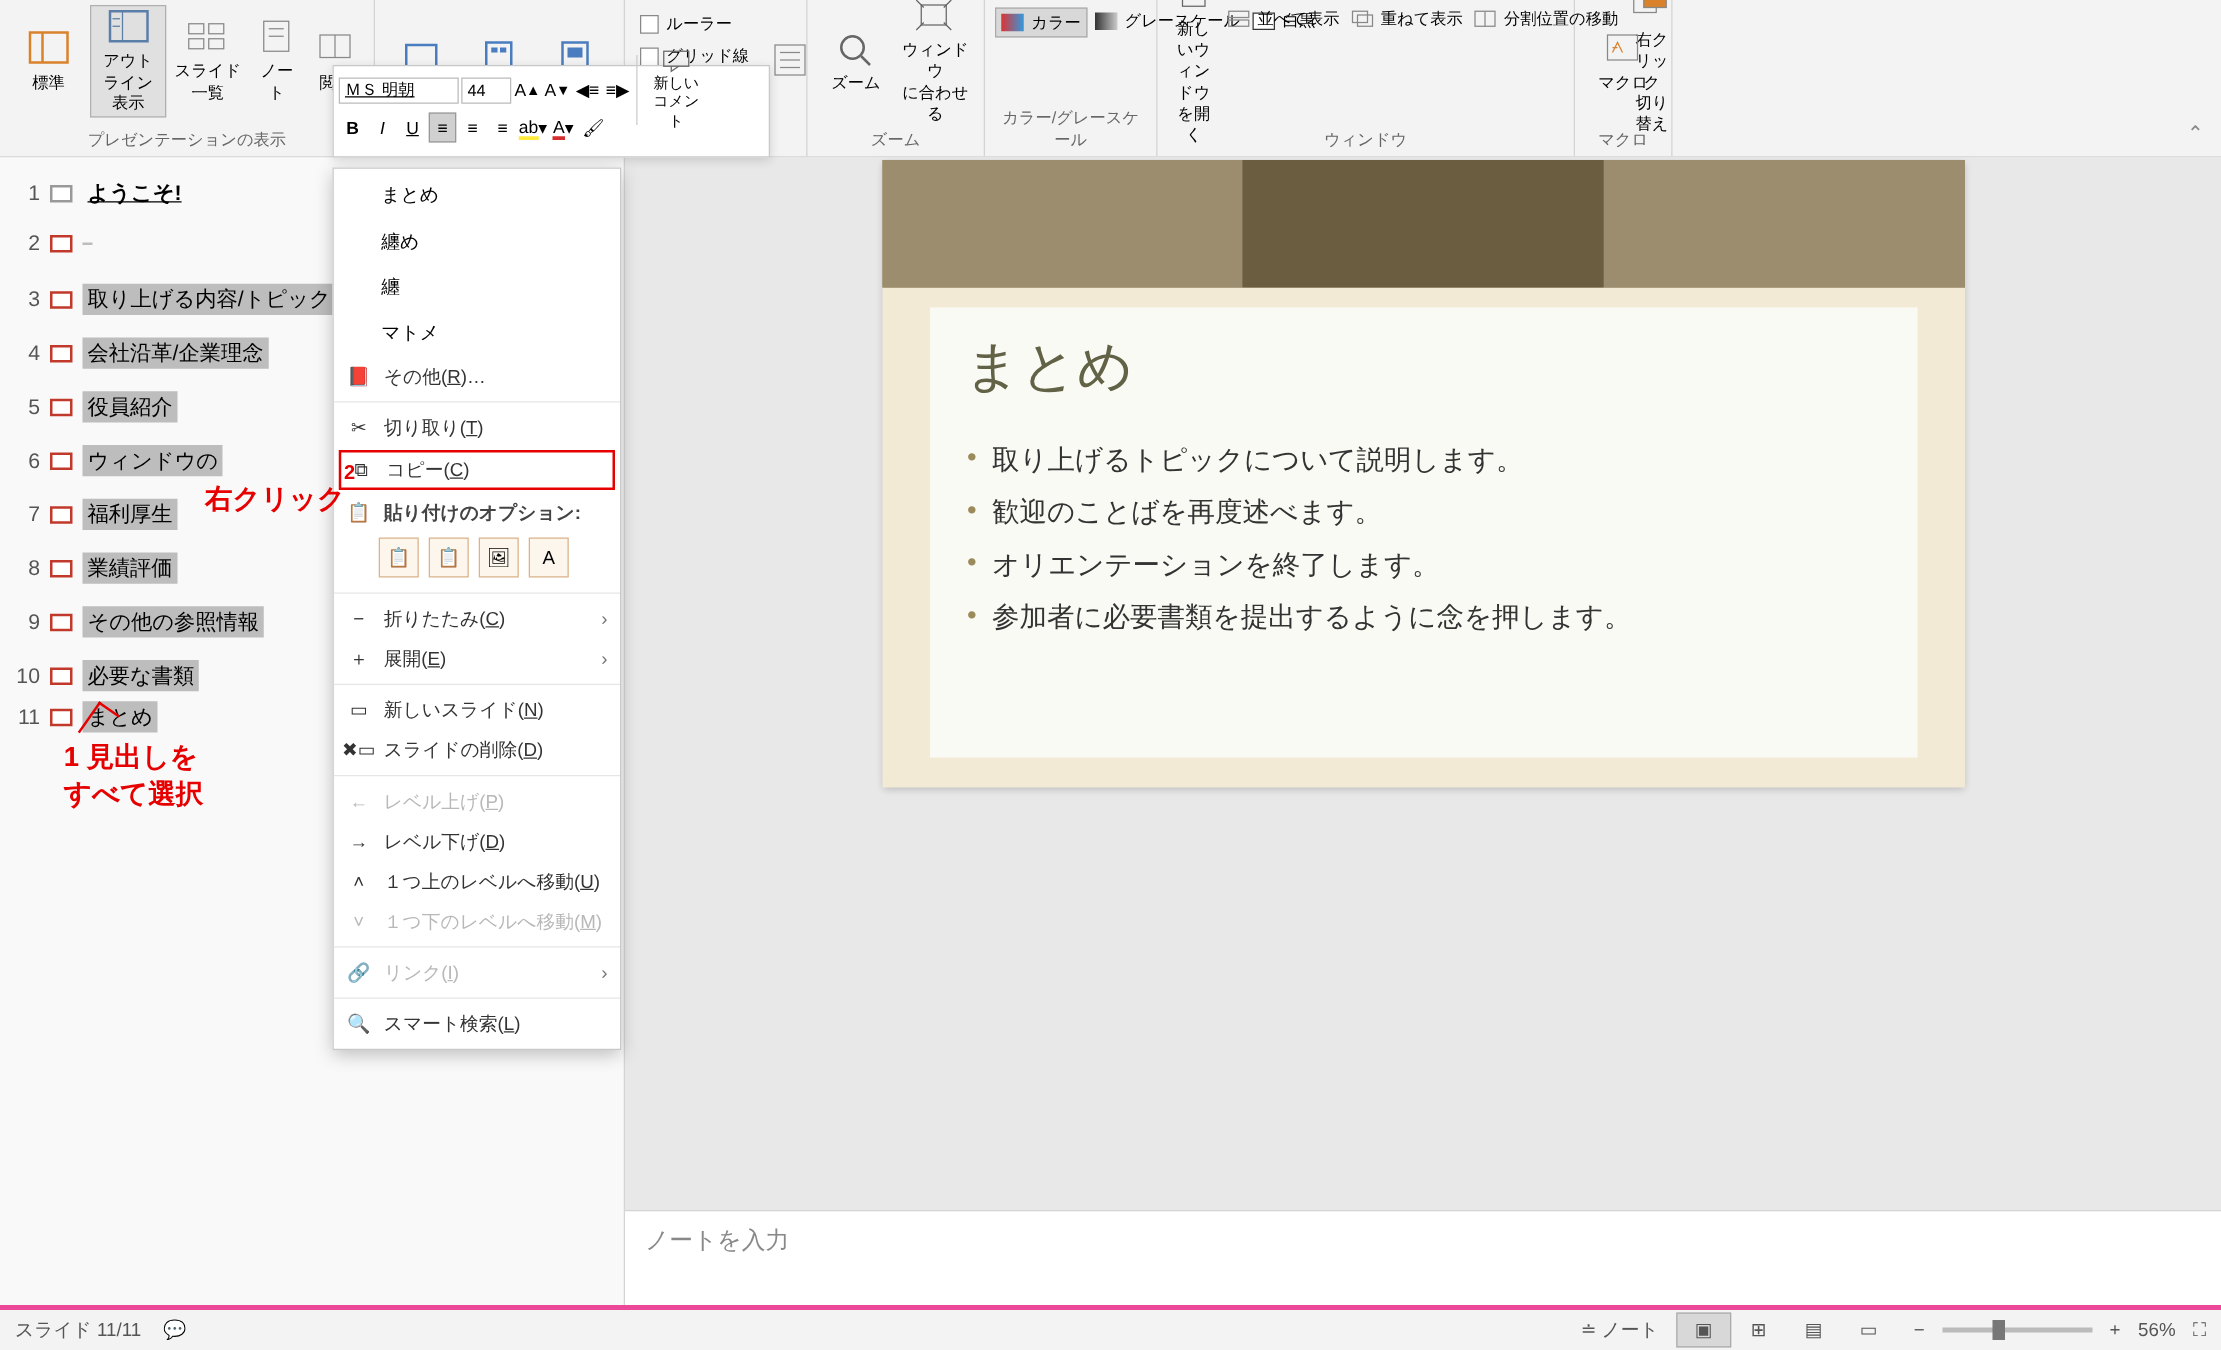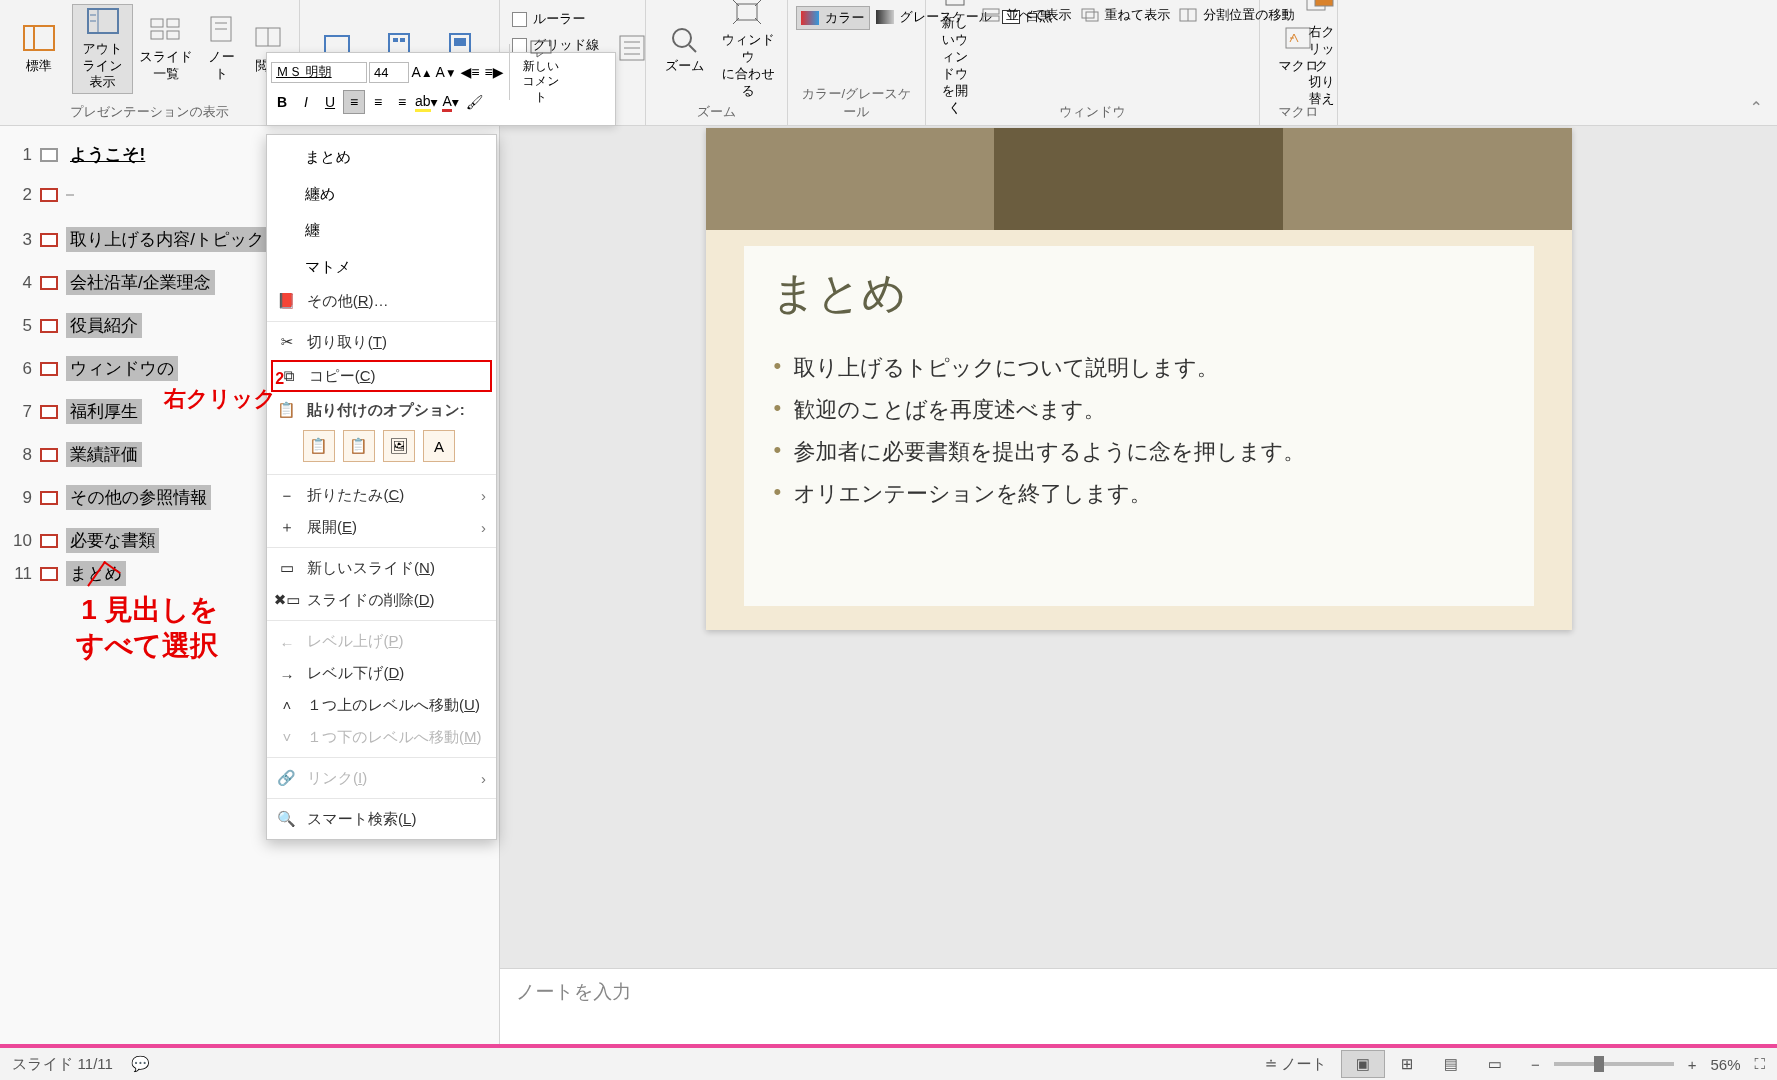--- a/index.html
+++ b/index.html
@@ -27,21 +27,21 @@
 .cm-item.heading{font-weight:bold;color:#444}
 .cm-ico{width:20px;height:20px;display:flex;align-items:center;justify-content:center;font-size:15px}
 .cm-text-only{padding:4px 10px 4px 38px;line-height:1.9}
 .cm-arrow{position:absolute;right:10px;color:#777}
 .cm-highlight{border:2px solid #e60000;margin:2px 4px;padding:4px 6px}
 .paste-opts{display:flex;gap:8px;padding:4px 10px 8px 36px}
 .paste-opt{width:32px;height:32px;border:1px solid #d9b38c;background:#fdf6ec;position:relative;display:flex;align-items:center;justify-content:center}
 .anno{position:absolute;color:#e60000;font-weight:bold;z-index:7}
 .anno-2{left:164px;top:370px;font-size:22px;text-align:right}
 .anno-2 .num{font-size:16px;display:block;text-align:right;margin-bottom:-4px;margin-right:-8px}
-.anno-1{left:76px;top:592px;font-size:28px;line-height:1.3;text-align:right}
+.anno-1{left:51px;top:592px;font-size:22px;line-height:1.3;text-align:left}
 .anno-1::before{content:"";position:absolute;left:18px;top:-28px;width:18px;height:28px;border-left:2px solid #e60000;border-top:2px solid #e60000;transform:rotate(35deg)}
 .main{position:absolute;left:0;top:126px;right:0;bottom:36px;display:flex}
 .outline{width:500px;background:#f9f9f9;border-right:1px solid #d4d4d4;padding:12px 8px;position:relative}
 .ol-item{display:flex;align-items:center;gap:8px;padding:4px 2px;font-size:17px}
 .ol-num{width:22px;text-align:right;color:#555}
 .ol-ico{width:18px;height:14px;border:2px solid #c0392b;background:#fff}
 .ol-ico.first{border-color:#999}
 .ol-text{padding:1px 4px}
 .ol-text.sel{background:#bdbdbd}
 .ol-text.first{font-weight:bold;text-decoration:underline}
@@ -332,22 +332,22 @@
         <div class="slide-header">
           <div class="hdr-img"></div>
             <div class="hdr-img dark"></div>
             <div class="hdr-img"></div>
         </div>
         <div class="slide-body">
           <div class="slide-title">まとめ</div>
           <ul class="slide-bullets" id="slide-bullets">
               <li>取り上げるトピックについて説明します。</li>
               <li>歓迎のことばを再度述べます。</li>
+              <li>オリエンテーションを終了します。</li>
               <li>参加者に必要書類を提出するように念を押します。</li>
-              <li>オリエンテーションを終了します。</li>
             </ul>
         </div>
       </div>
     </div>
     <div class="notes"><span>ノートを入力</span></div>
   </div>
 </div>
 
 <div class="mini-toolbar">
   <div class="mt-row">

